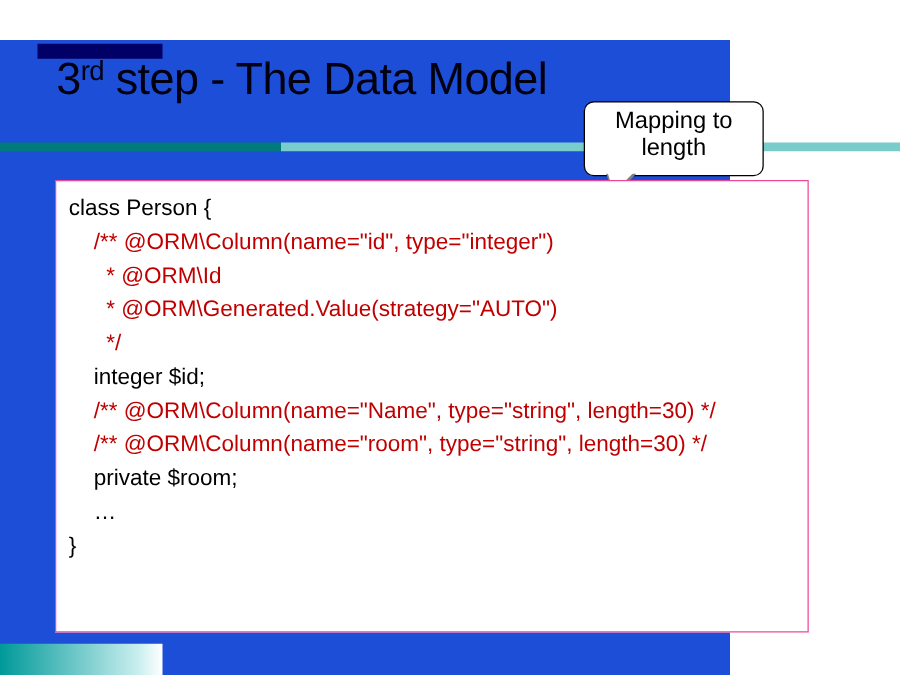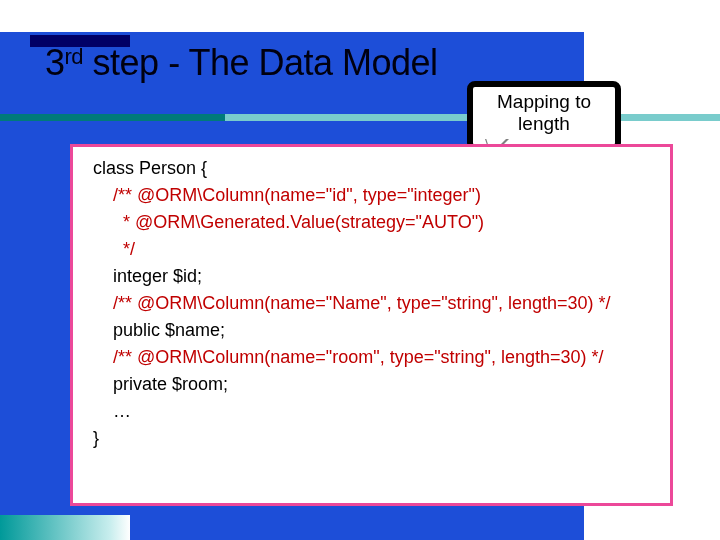--- a/index.html
+++ b/index.html
@@ -57,21 +57,21 @@
       #007a7a 225px,
       #79cccc 225px,
       #79cccc 720px);
   }
 
   .callout {
     position: absolute;
     left: 467px;
     top: 49px;
     width: 130px;
-    border: 6px solid #000000;
+    border: 1px solid #000000;
     border-radius: 8px;
     background: #ffffff;
     font-size: 19px;
     color: #000;
     text-align: center;
     padding: 4px 6px 10px 6px;
     line-height: 1.15;
   }
   .callout-tail {
     position: absolute;
@@ -94,27 +94,27 @@
     position: absolute;
     left: 1px;
     top: -1px;
     border-left: 5px solid transparent;
     border-right: 16px solid transparent;
     border-top: 16px solid #ffffff;
   }
 
   .code-box {
     position: absolute;
-    left: 70px;
+    left: 44px;
     top: 112px;
     width: 603px;
     height: 362px;
-    border: 3px solid #ec4899;
+    border: 1px solid #ec4899;
     background: #ffffff;
-    padding: 8px 20px;
+    padding: 8px 10px;
     box-sizing: border-box;
   }
 
   .code-line {
     font-family: Arial, Helvetica, sans-serif;
     font-size: 18px;
     line-height: 1.5;
     white-space: pre;
     color: #000;
   }
@@ -144,25 +144,25 @@
 
   <div class="callout">
     <div>Mapping to</div>
     <div>length</div>
   </div>
   <div class="callout-tail"></div>
 
   <div class="code-box">
     <div class="code-line">class Person {</div>
     <div class="code-line annot">    /** @ORM\Column(name="id", type="integer")</div>
+    <div class="code-line annot">      * @ORM\Id</div>
     <div class="code-line annot">      * @ORM\Generated.Value(strategy="AUTO")</div>
     <div class="code-line annot">      */</div>
     <div class="code-line">    integer $id;</div>
     <div class="code-line annot">    /** @ORM\Column(name="Name", type="string", length=30) */</div>
-    <div class="code-line">    public $name;</div>
     <div class="code-line annot">    /** @ORM\Column(name="room", type="string", length=30) */</div>
     <div class="code-line">    private $room;</div>
     <div class="code-line">    …</div>
     <div class="code-line">}</div>
   </div>
 
   <div class="gradient-strip"></div>
 
 </div>
 

